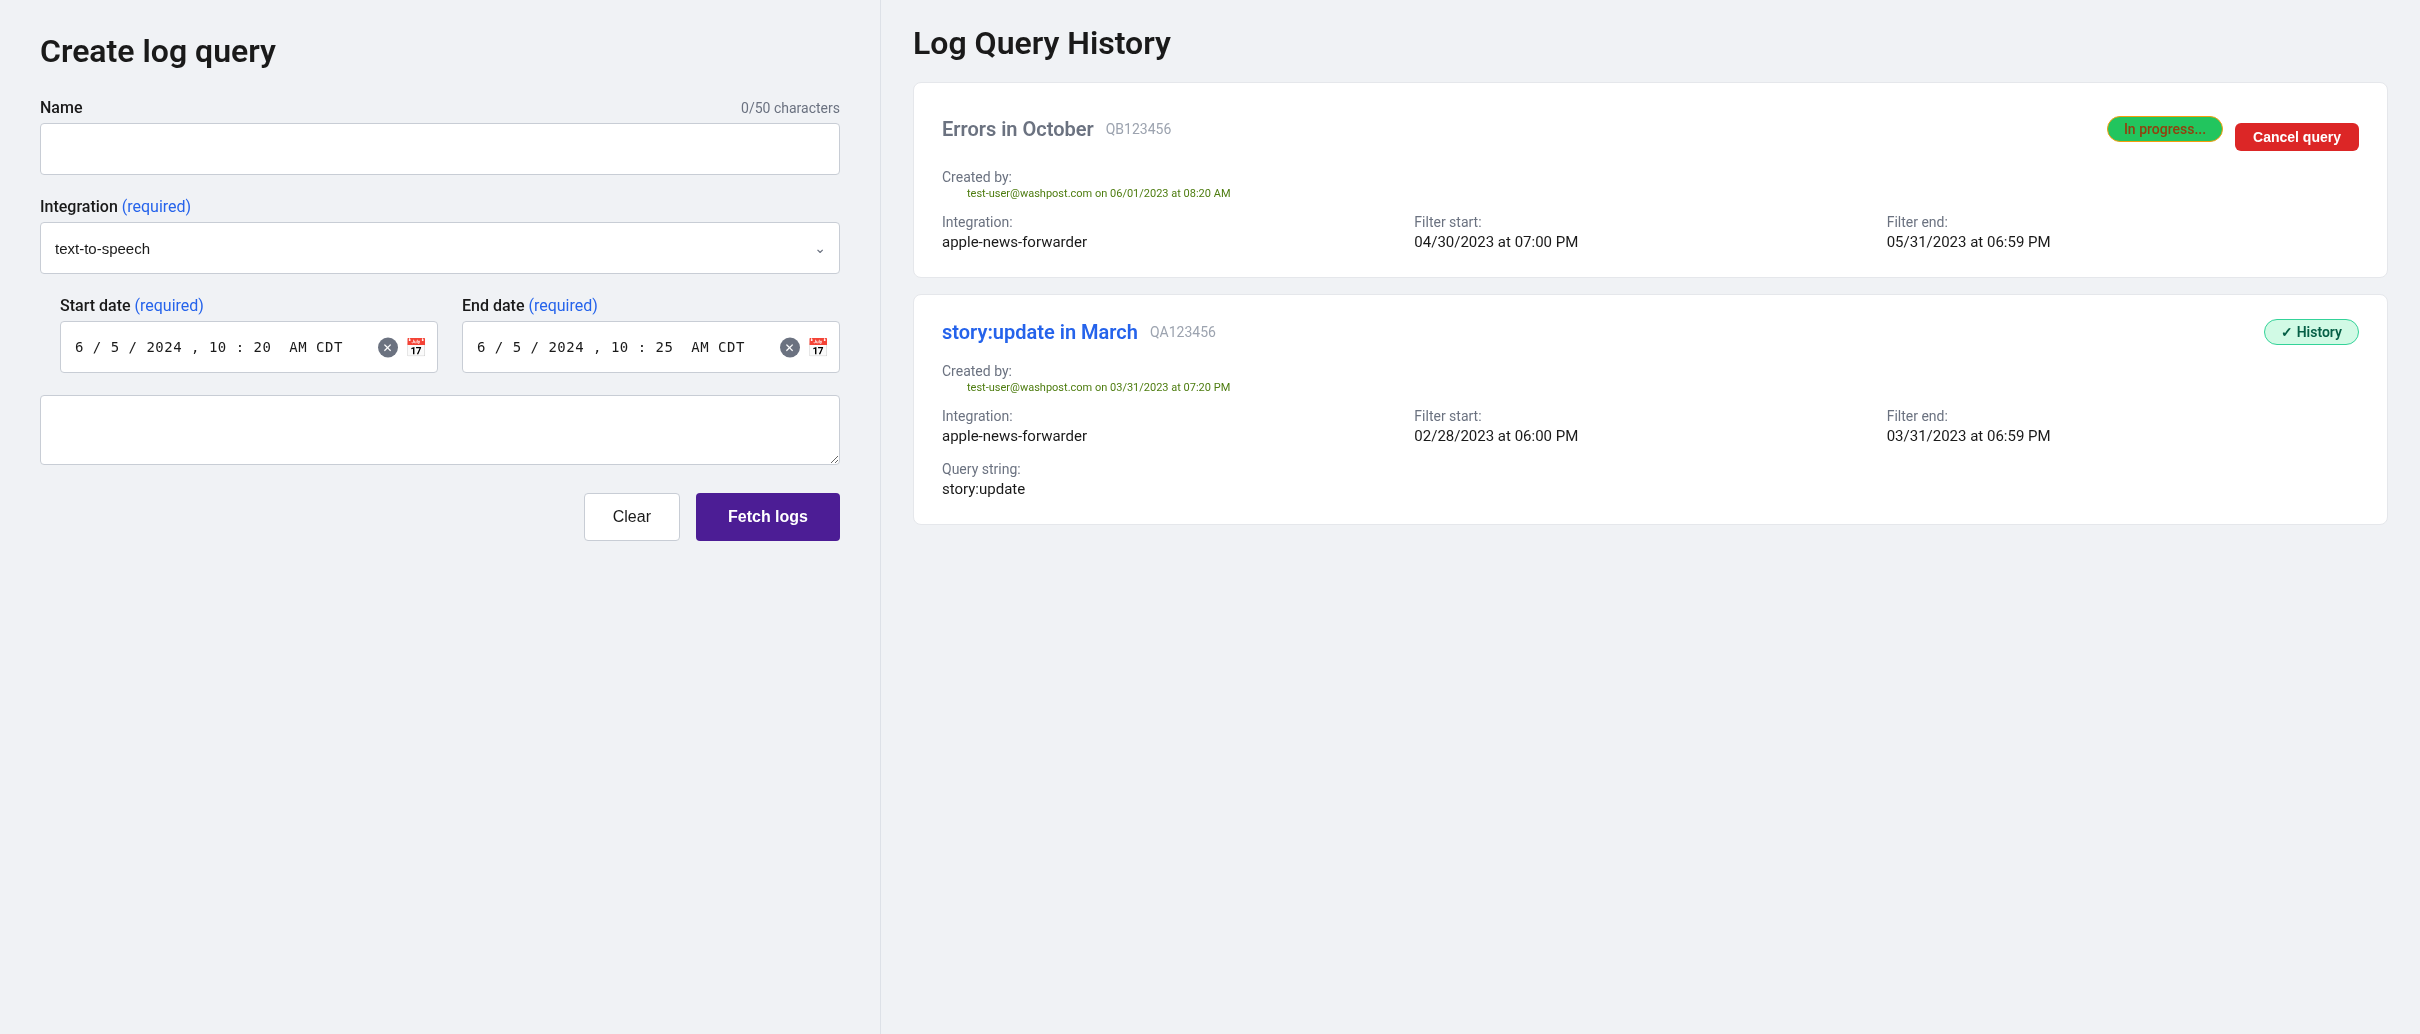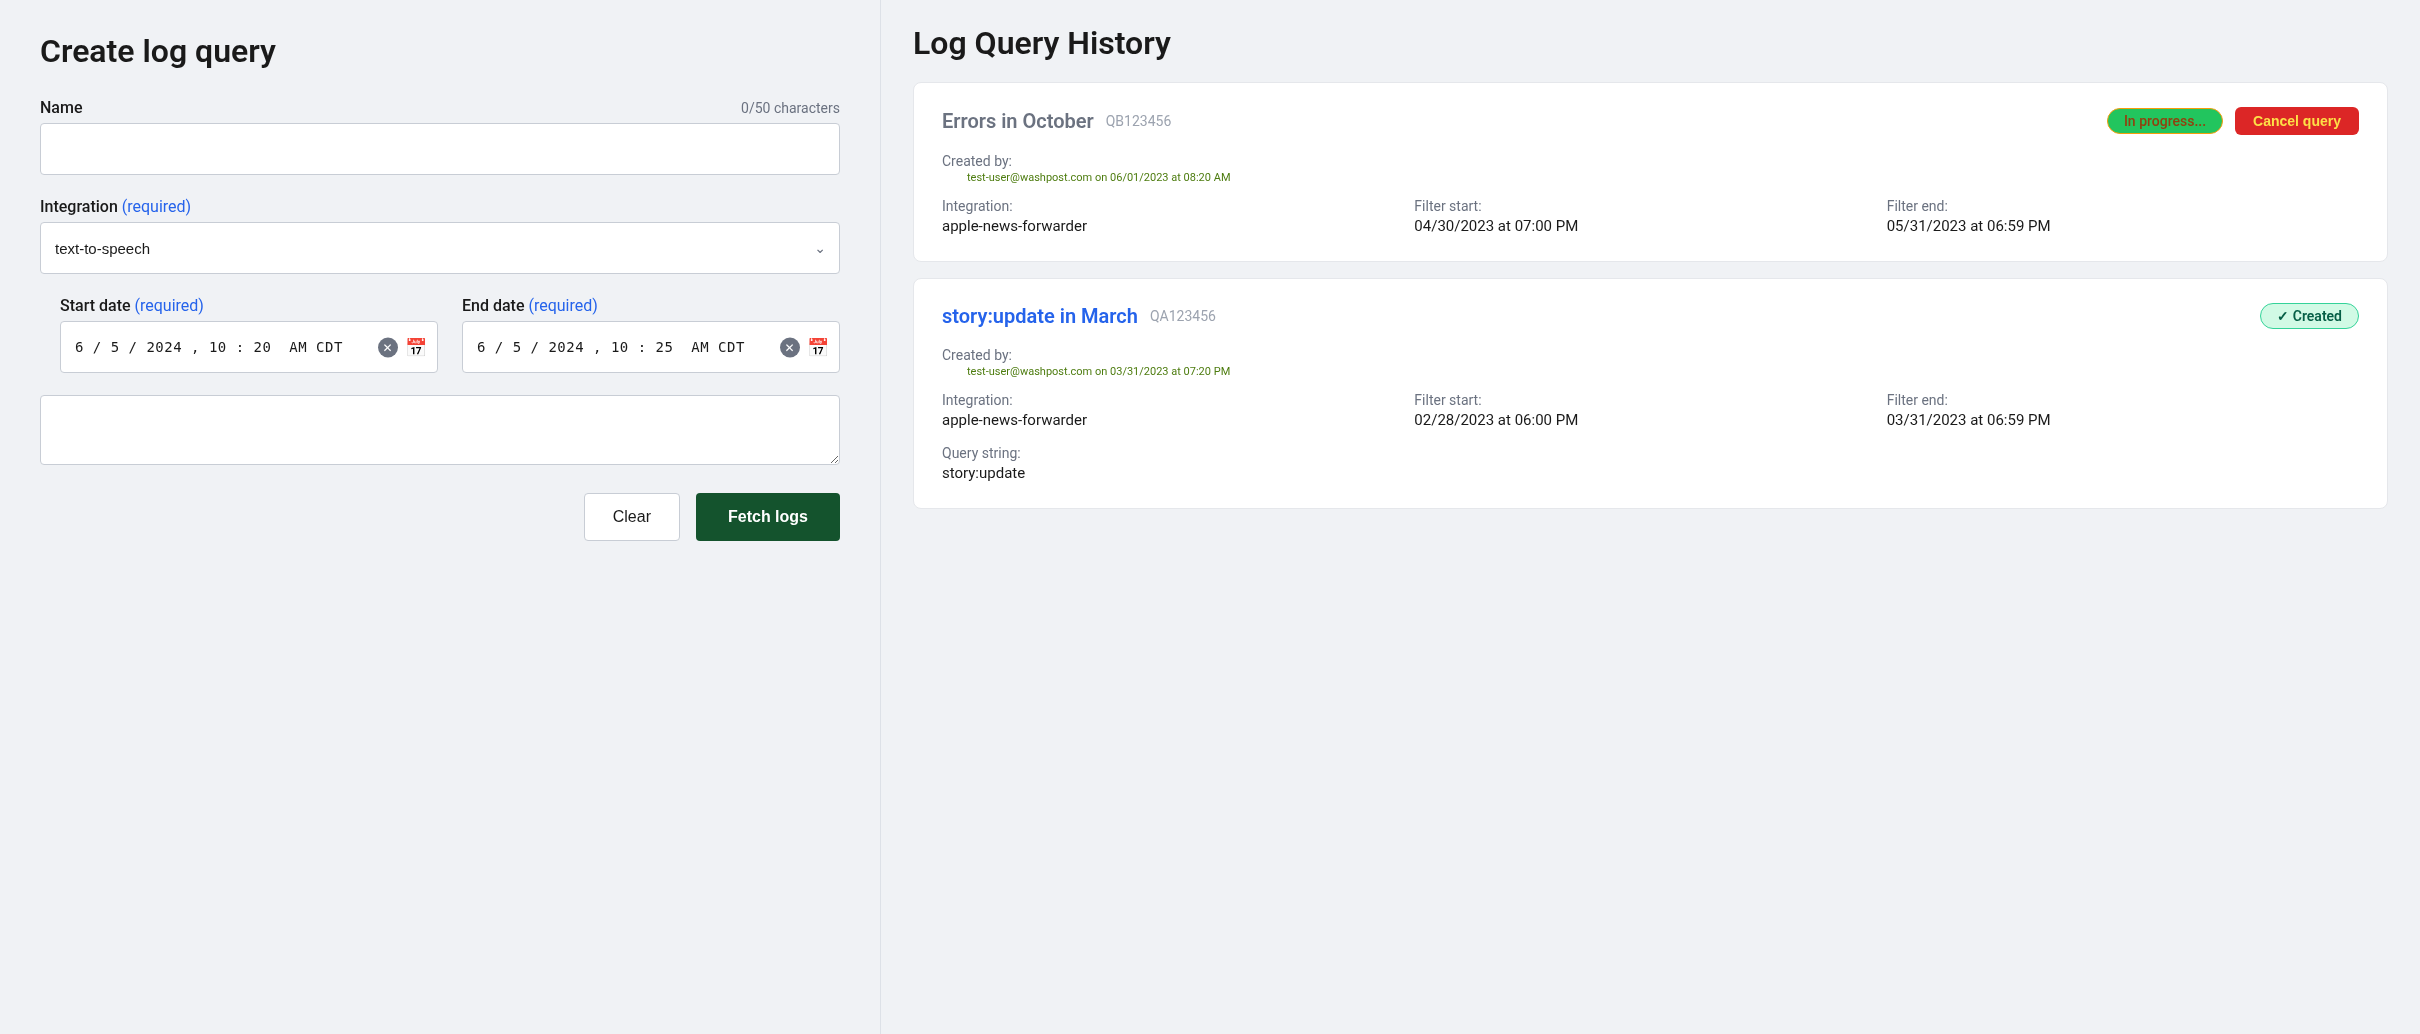--- a/index.html
+++ b/index.html
@@ -169,21 +169,21 @@
       font-size: 16px;
       color: #1a1a1a;
       cursor: pointer;
       font-weight: 500;
     }
     .btn-fetch {
       height: 48px;
       padding: 0 32px;
       border: none;
       border-radius: 4px;
-      background: #14532d;
+      background: #4c1d95;
       font-size: 16px;
       color: #ffffff;
       cursor: pointer;
       font-weight: 600;
     }
     .right-title {
       font-size: 32px;
       font-weight: 600;
       color: #1a1a1a;
       margin-bottom: 20px;
@@ -233,27 +233,28 @@
       border-radius: 20px;
       padding: 4px 16px;
       font-size: 14px;
       font-weight: 600;
       display: flex;
       align-items: center;
       gap: 4px;
     }
     .btn-cancel-query {
       background: #dc2626;
-      color: #fde047;
+      color: #ffffff;
       border: none;
       border-radius: 6px;
       padding: 6px 18px;
       font-size: 14px;
       font-weight: 600;
       cursor: pointer;
+      margin-top: 16px;
     }
     .card-meta {
       margin-bottom: 14px;
     }
     .meta-created-label {
       font-size: 14px;
       color: #6b7280;
       margin-bottom: 2px;
     }
     .meta-created-value {
@@ -384,21 +385,21 @@
       </div>
     </div>
   </div>
 
   <div class="history-card">
     <div class="card-header">
       <a class="card-query-name link-style" href="#">story:update in March</a>
       <span class="card-query-id">QA123456</span>
       <span class="badge-complete">
         <span>✓</span>
-        <span>Created</span>
+        <span>History</span>
       </span>
     </div>
     <div class="card-meta">
       <div class="meta-created-label">Created by:</div>
       <div class="meta-created-value">test-user@washpost.com on 03/31/2023 at 07:20 PM</div>
     </div>
     <div class="meta-grid">
       <div>
         <div class="meta-item-label">Integration:</div>
         <div class="meta-item-value">apple-news-forwarder</div>

